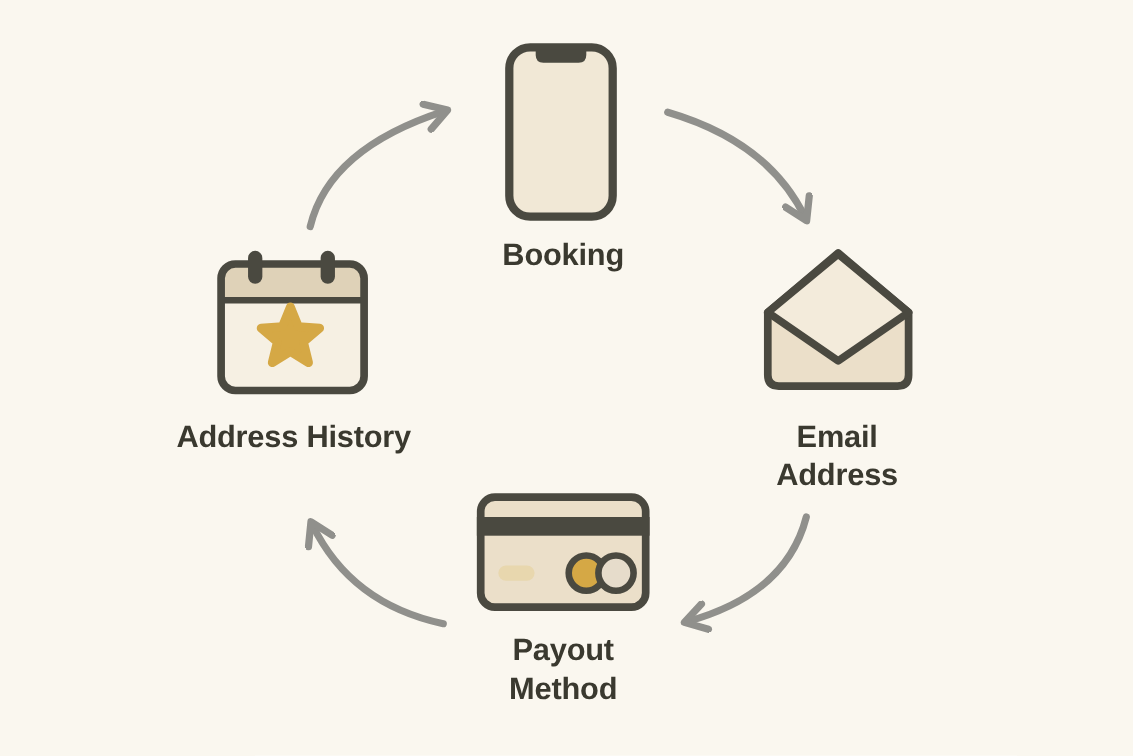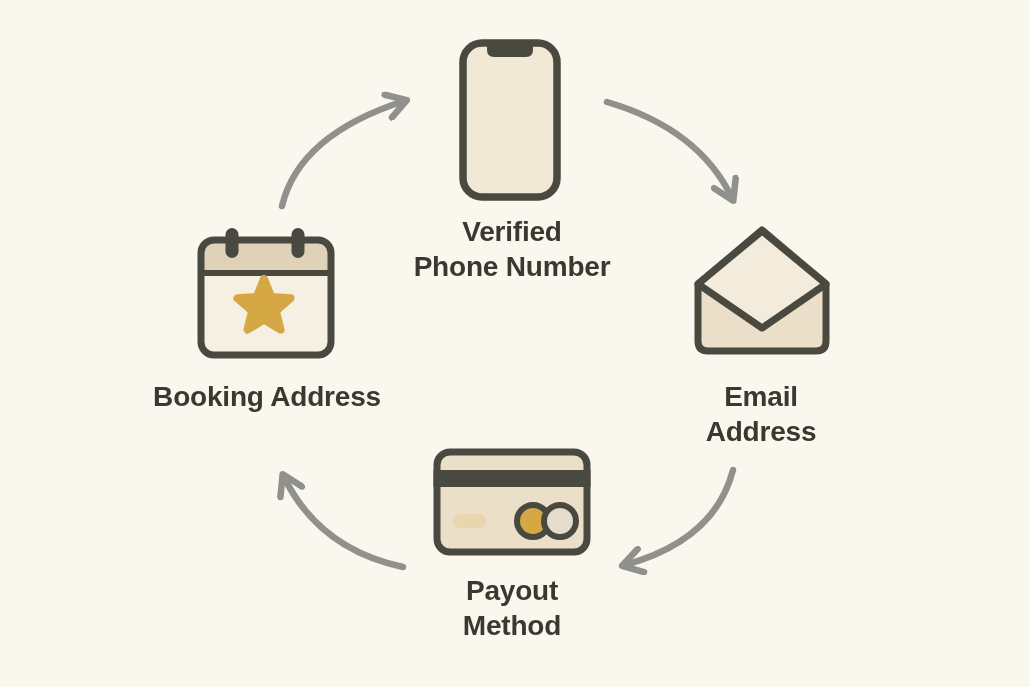--- a/index.html
+++ b/index.html
@@ -62,31 +62,30 @@
     <g>
       <rect x="437" y="452" width="150" height="100" rx="13" style="fill:var(--beige);stroke:var(--outline)" stroke-width="7"></rect>
       <rect x="433.5" y="470" width="157" height="17" style="fill:var(--outline)"></rect>
       <rect x="453" y="514" width="33" height="14" rx="7" style="fill:var(--chip)"></rect>
       <circle cx="533" cy="521" r="16" style="fill:var(--gold);stroke:var(--outline)" stroke-width="6"></circle>
       <circle cx="560" cy="521" r="16" style="fill:var(--circle_right);stroke:var(--outline)" stroke-width="6"></circle>
     </g>
   </svg>
 
   <div class="node-label" style="left:512px; top:214px;">
-    <span>Verified</span>
-    <span>Phone Number</span>
+    <span>Booking</span>
   </div>
 
   <div class="node-label" style="left:761px; top:379px;">
     <span>Email</span>
     <span>Address</span>
   </div>
 
   <div class="node-label" style="left:512px; top:573px;">
     <span>Payout</span>
     <span>Method</span>
   </div>
 
   <div class="node-label" style="left:267px; top:379px;">
-    <span>Booking Address</span>
+    <span>Address History</span>
   </div>
 
 </div>
 
 </body></html>

